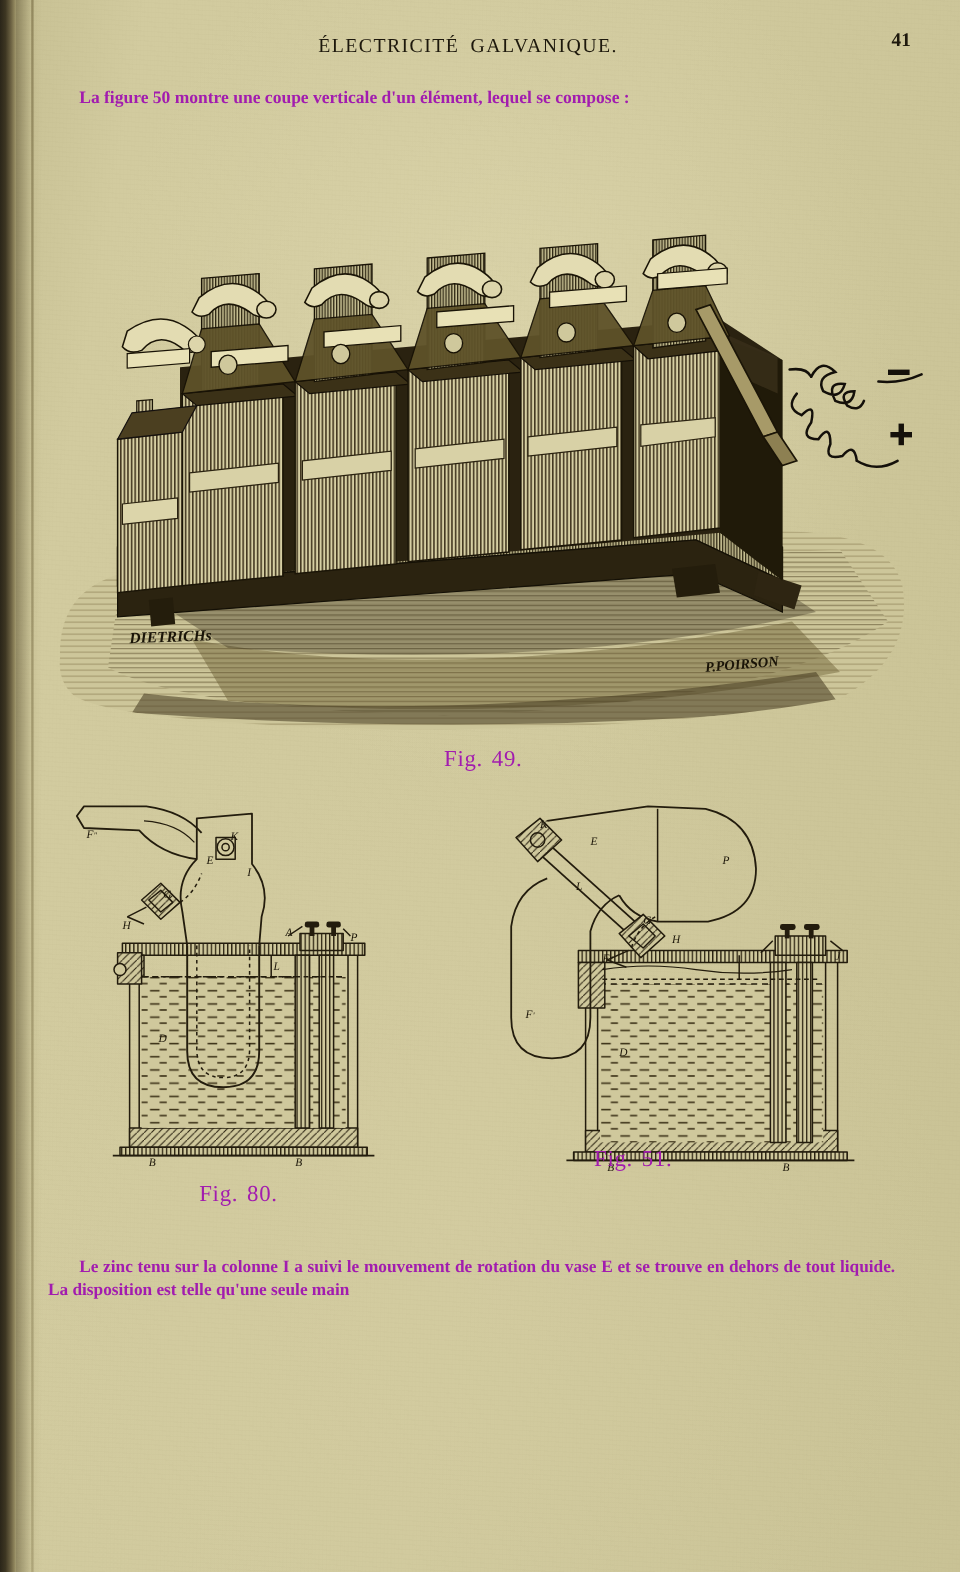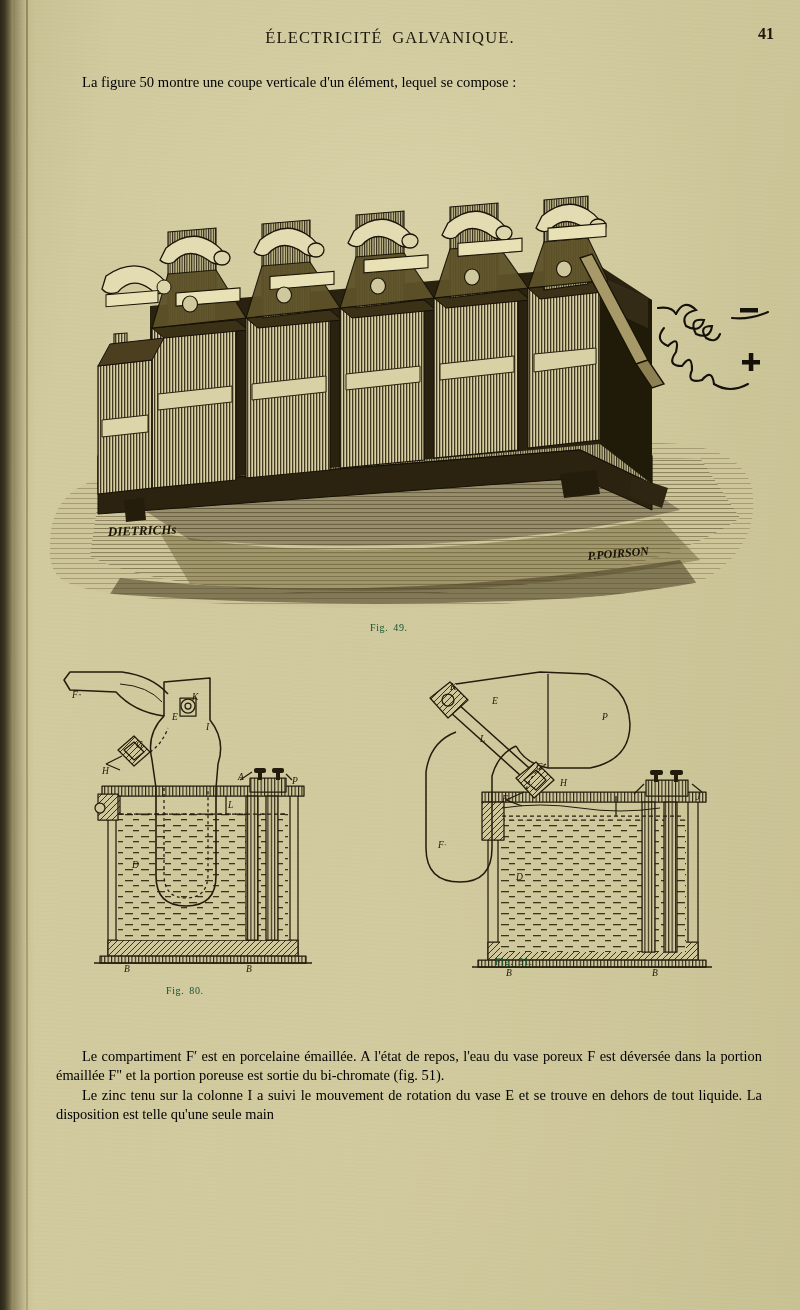--- a/index.html
+++ b/index.html
@@ -75,55 +75,56 @@
     width: 700px;
     text-align: center;
     font-size: 16.5px;
     letter-spacing: 1.2px;
     word-spacing: 4px;
     color: #1d180c;
   }
   .folio {
     position: absolute;
     top: 25px;
-    right: 6px;
+    right: 21px;
     font-size: 16px;
     font-weight: 700;
     color: #1d180c;
   }
 
   
   .bodytext {
     position: absolute;
-    left: 16px;
+    left: 0;
     width: 706px;
     font-size: 14.6px;
     line-height: 20.6px;
     text-align: justify;
-    color: #000000;
+    color: #a21caf;
+    font-weight: bold;
   }
   .bodytext p { margin: 0; }
   .bodytext p.indent { text-indent: 26px; }
 
   #para-top { top: 72px; }
   #para-bottom { top: 1047px; font-size: 14.4px; line-height: 19.4px; }
 
   sup.ord {
     font-size: .72em;
     vertical-align: .42em;
     line-height: 0;
   }
 
   
   .fig-caption {
     position: absolute;
-    font-size: 10px;
+    font-size: 19px;
     letter-spacing: .6px;
     word-spacing: 2px;
-    color: #14532d;
+    color: #a21caf;
   }
   #cap-49 { top: 622px; left: 330px; }
   #cap-50 { top: 985px; left: 126px; }
   #cap-51 { top: 956px; left: 455px; }
 
   .engraving {
     position: absolute;
     left: 0;
     top: 188px;
     width: 740px;
@@ -523,18 +524,17 @@
           <text x="96" y="212">D</text>
           <text x="86" y="308">B</text>
           <text x="232" y="308">B</text>
         </g>
       </svg>
     </div>
 
     <div class="fig-caption" id="cap-51">Fig. 51.</div>
 
     <div class="bodytext" id="para-bottom">
-      <p class="indent">Le compartiment F′ est en porcelaine émaillée. A l'état de repos, l'eau du vase poreux F est déversée dans la portion émaillée F" et la portion poreuse est sortie du bi-chromate (fig. 51).</p>
       <p class="indent">Le zinc tenu sur la colonne I a suivi le mouvement de rotation du vase E et se trouve en dehors de tout liquide. La disposition est telle qu'une seule main</p>
     </div>
 
   </div>
 </div>
 
 </body></html>

